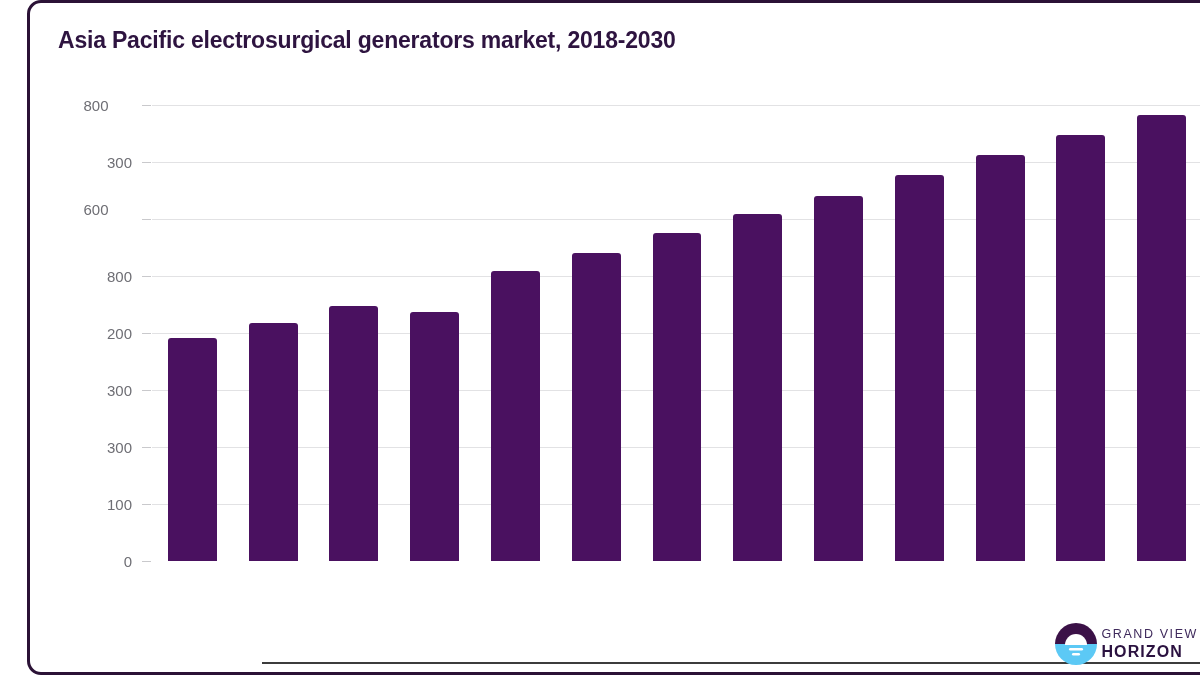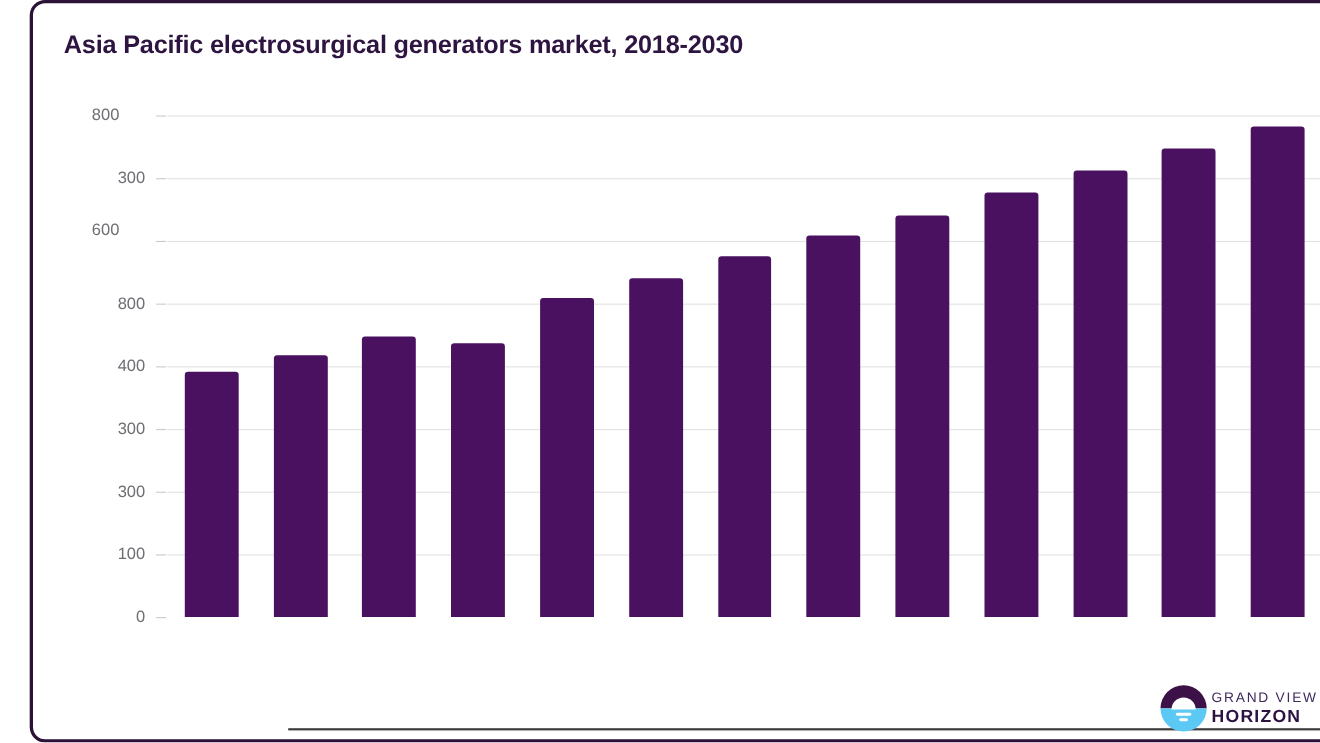--- a/index.html
+++ b/index.html
@@ -163,21 +163,21 @@
     <div id="y-ticks">
         <div class="y-tick-mark" style="top: 456px; left: -10px;"></div>
         <div class="y-tick-label" style="top: 456px; right: auto; left: -92px; width: 72px;">0</div>
         <div class="y-tick-mark" style="top: 399px; left: -10px;"></div>
         <div class="y-tick-label" style="top: 399px; right: auto; left: -92px; width: 72px;">100</div>
         <div class="y-tick-mark" style="top: 342px; left: -10px;"></div>
         <div class="y-tick-label" style="top: 342px; right: auto; left: -92px; width: 72px;">300</div>
         <div class="y-tick-mark" style="top: 285px; left: -10px;"></div>
         <div class="y-tick-label" style="top: 285px; right: auto; left: -92px; width: 72px;">300</div>
         <div class="y-tick-mark" style="top: 228px; left: -10px;"></div>
-        <div class="y-tick-label" style="top: 228px; right: auto; left: -92px; width: 72px;">400</div>
+        <div class="y-tick-label" style="top: 228px; right: auto; left: -92px; width: 72px;">200</div>
         <div class="y-tick-mark" style="top: 171px; left: -10px;"></div>
         <div class="y-tick-label" style="top: 171px; right: auto; left: -92px; width: 72px;">800</div>
         <div class="y-tick-mark" style="top: 114px; left: -10px;"></div>
         <div class="y-tick-label" style="top: 104px; right: auto; left: -92px; width: 72px; text-align: center;">600</div>
         <div class="y-tick-mark" style="top: 57px; left: -10px;"></div>
         <div class="y-tick-label" style="top: 57px; right: auto; left: -92px; width: 72px;">300</div>
         <div class="y-tick-mark" style="top: 0px; left: -10px;"></div>
         <div class="y-tick-label" style="top: 0px; right: auto; left: -92px; width: 72px; text-align: center;">800</div>
       </div>
     <div class="bars-layer" id="bars">

